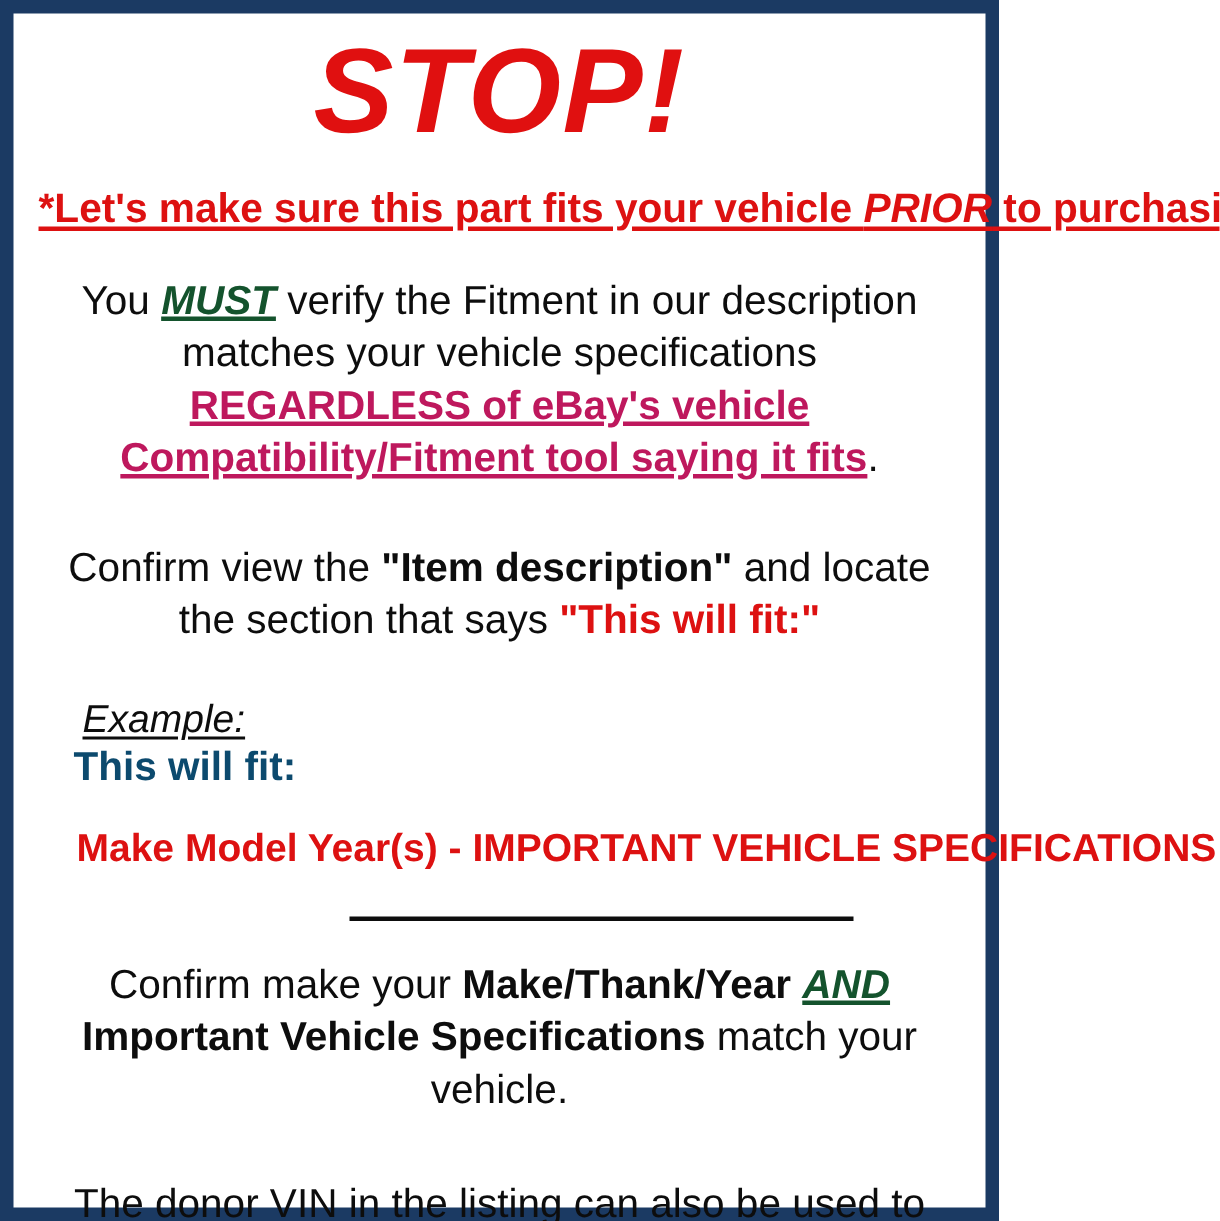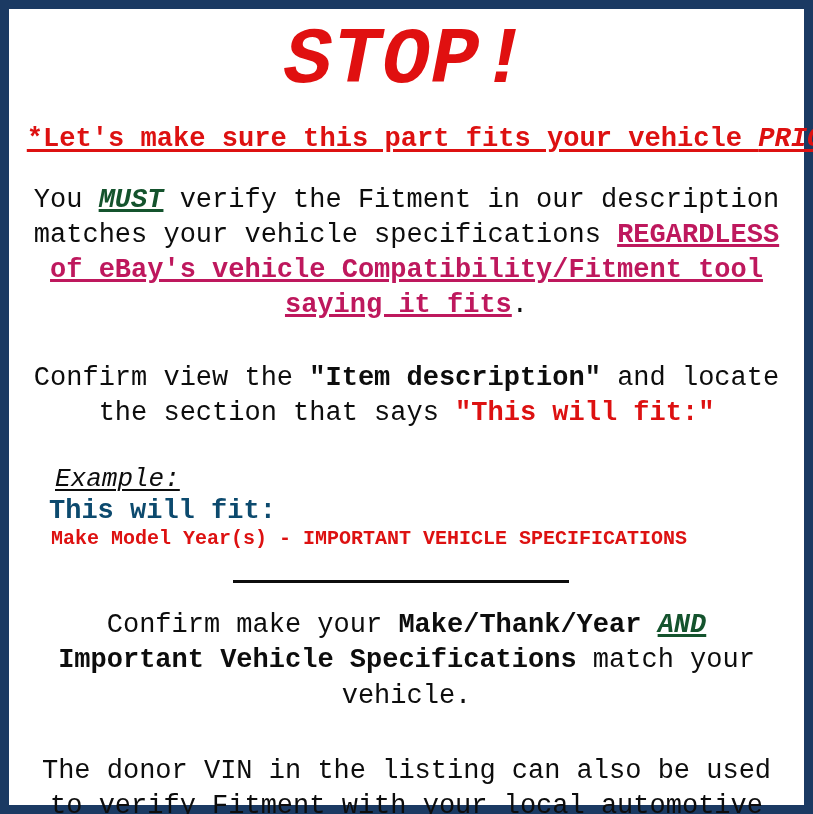--- a/index.html
+++ b/index.html
@@ -9,28 +9,27 @@
   }
   body {
     width: 813px;
     height: 814px;
     overflow: hidden;
     font-family: "Liberation Sans", sans-serif;
   }
 
   .notice-card {
     box-sizing: border-box;
-    width: 813px;
+    width: 666px;
     height: 814px;
     background: #ffffff;
     border: 9px solid #1b3a63;
     padding: 0 12px;
     display: block;
     position: relative;
-    font-family: Liberation Mono, monospace;
   }
   .i { font-style: italic; }
 
   
   .stop-heading {
     text-align: center;
     color: #e01010;
     font-weight: bold;
     font-style: italic;
     font-size: 80px;
@@ -115,22 +114,23 @@
     color: #0c4a6e;
     font-weight: bold;
     font-size: 27px;
     line-height: 1.15;
     margin-top: 2px;
     margin-left: -6px;
   }
   .example-spec {
     color: #dd1111;
     font-weight: bold;
-    font-size: 20px;
+    font-size: 26px;
     line-height: 1.15;
+    margin-top: 24px;
     margin-left: -4px;
     white-space: nowrap;
     font-stretch: condensed;
   }
 
   
   .divider-wrap {
     margin-top: 26px;
     height: 12px;
     position: relative;

